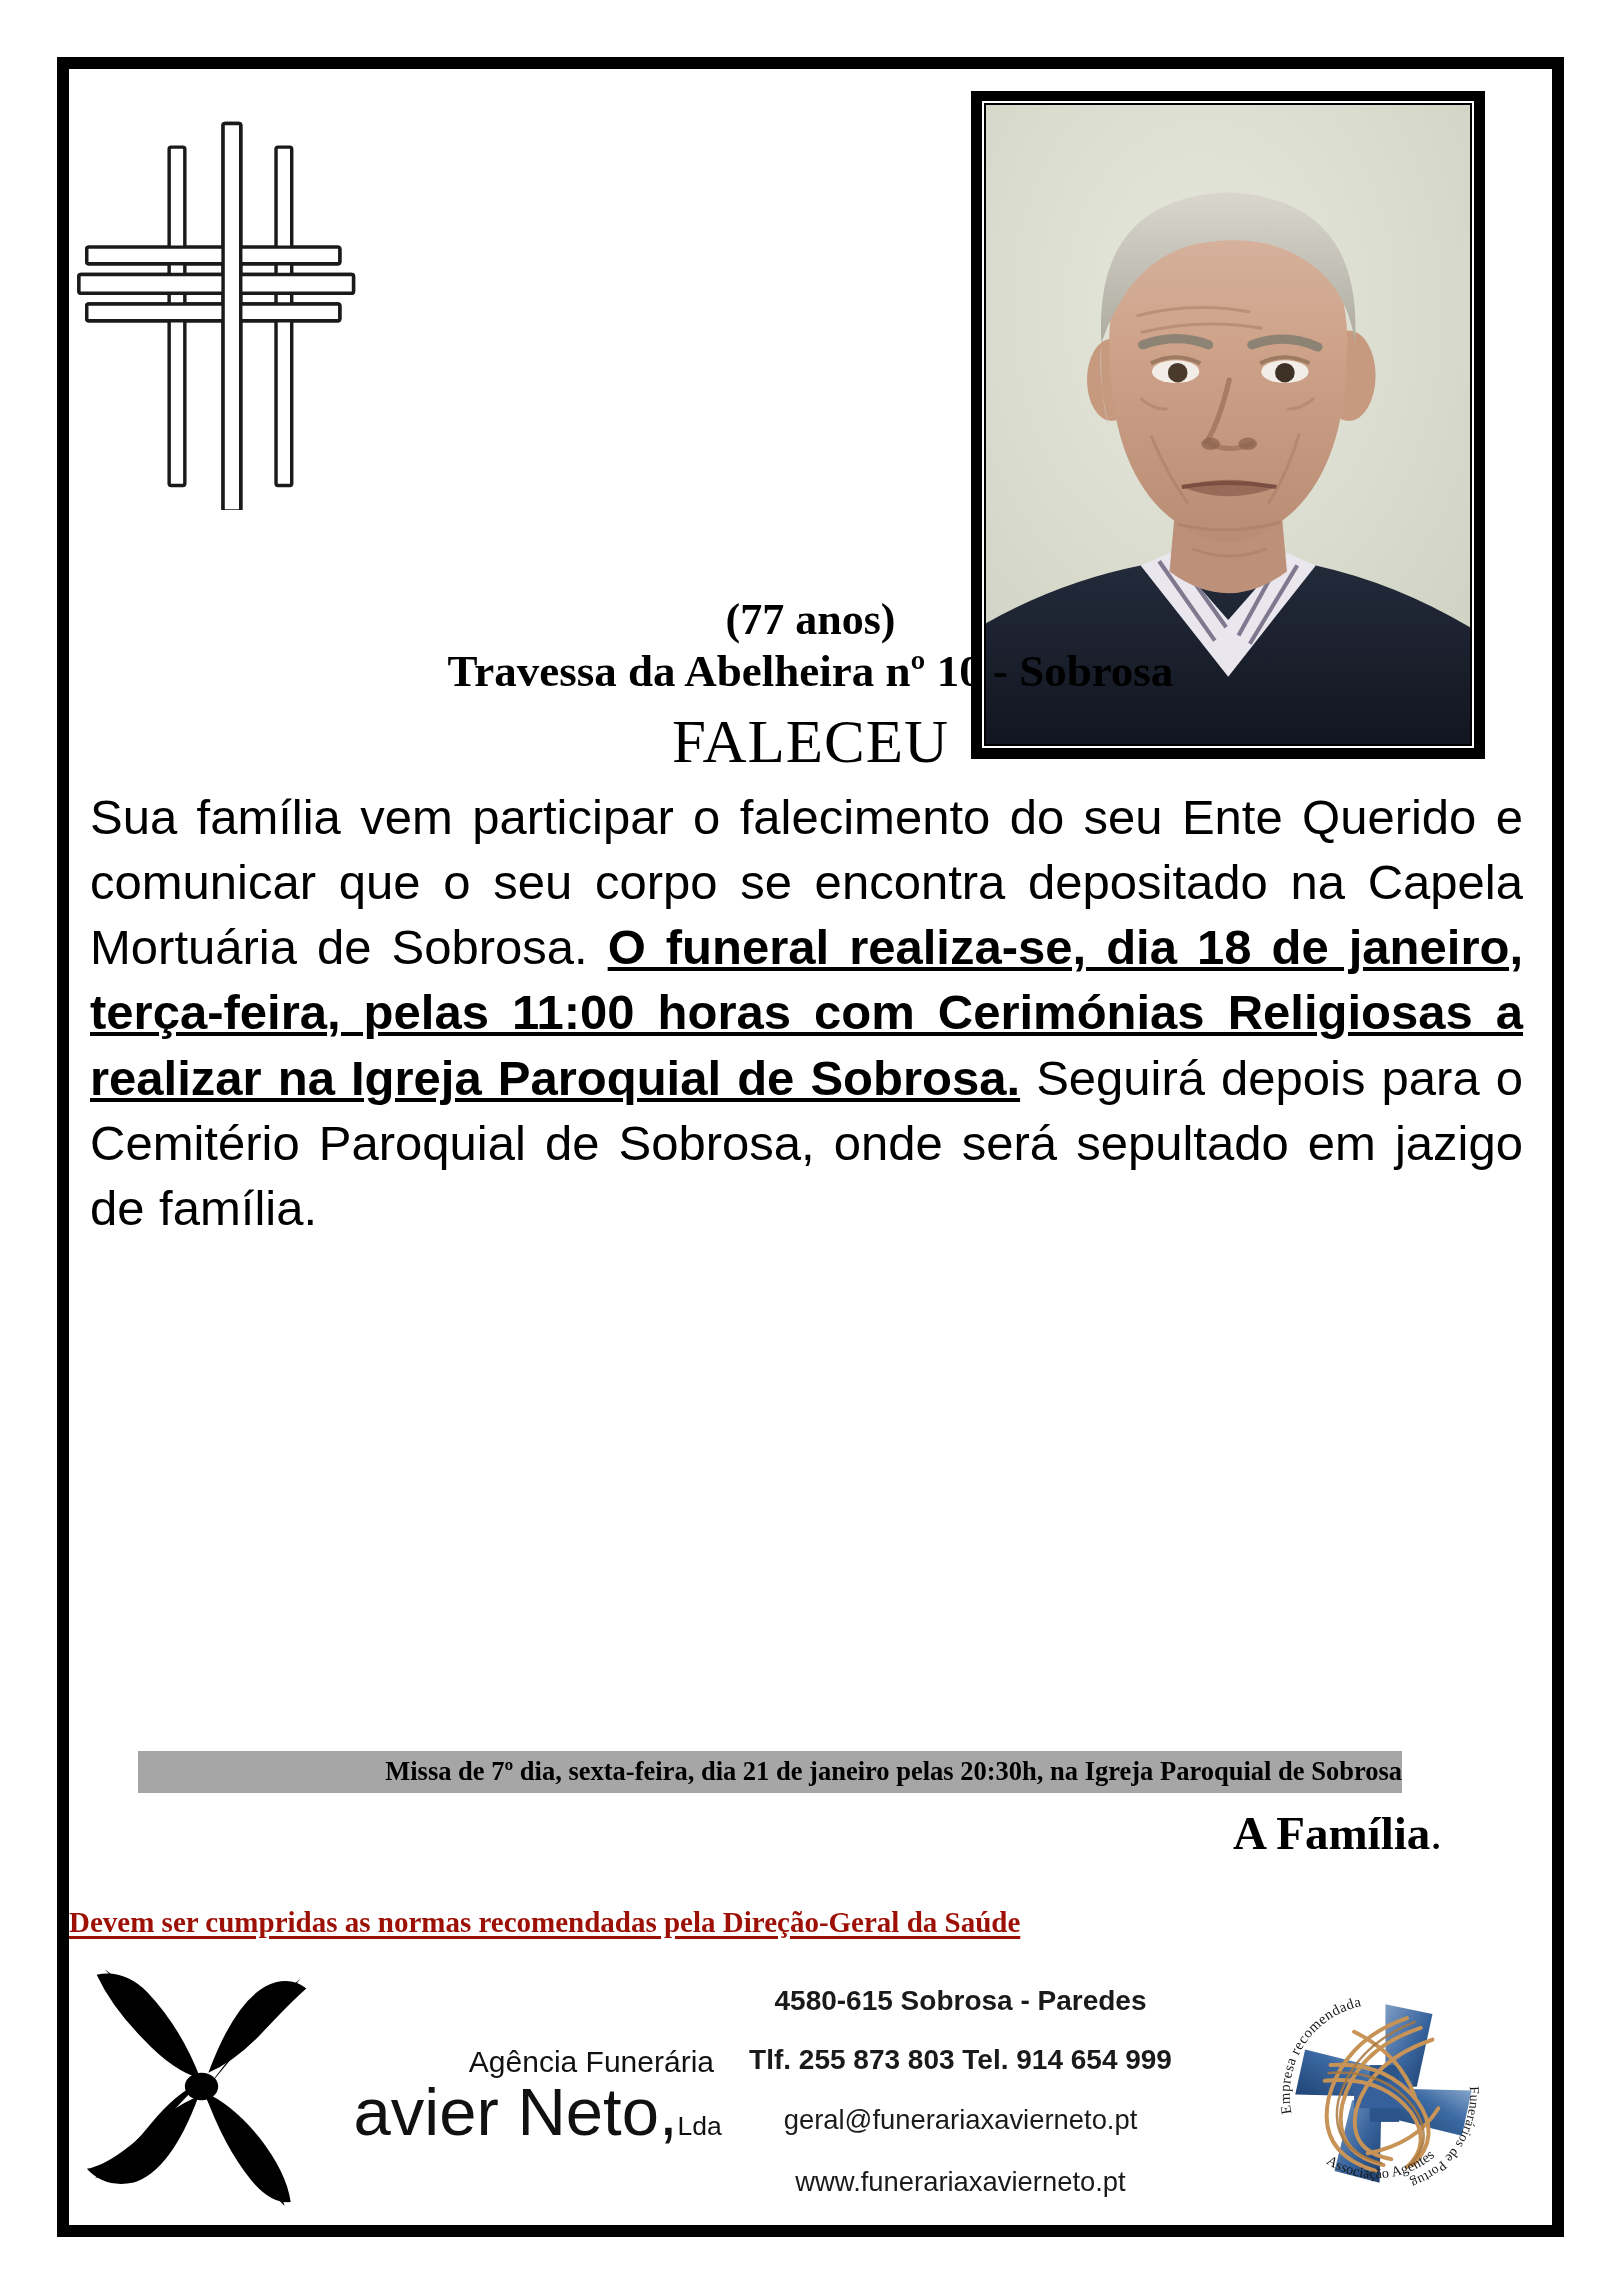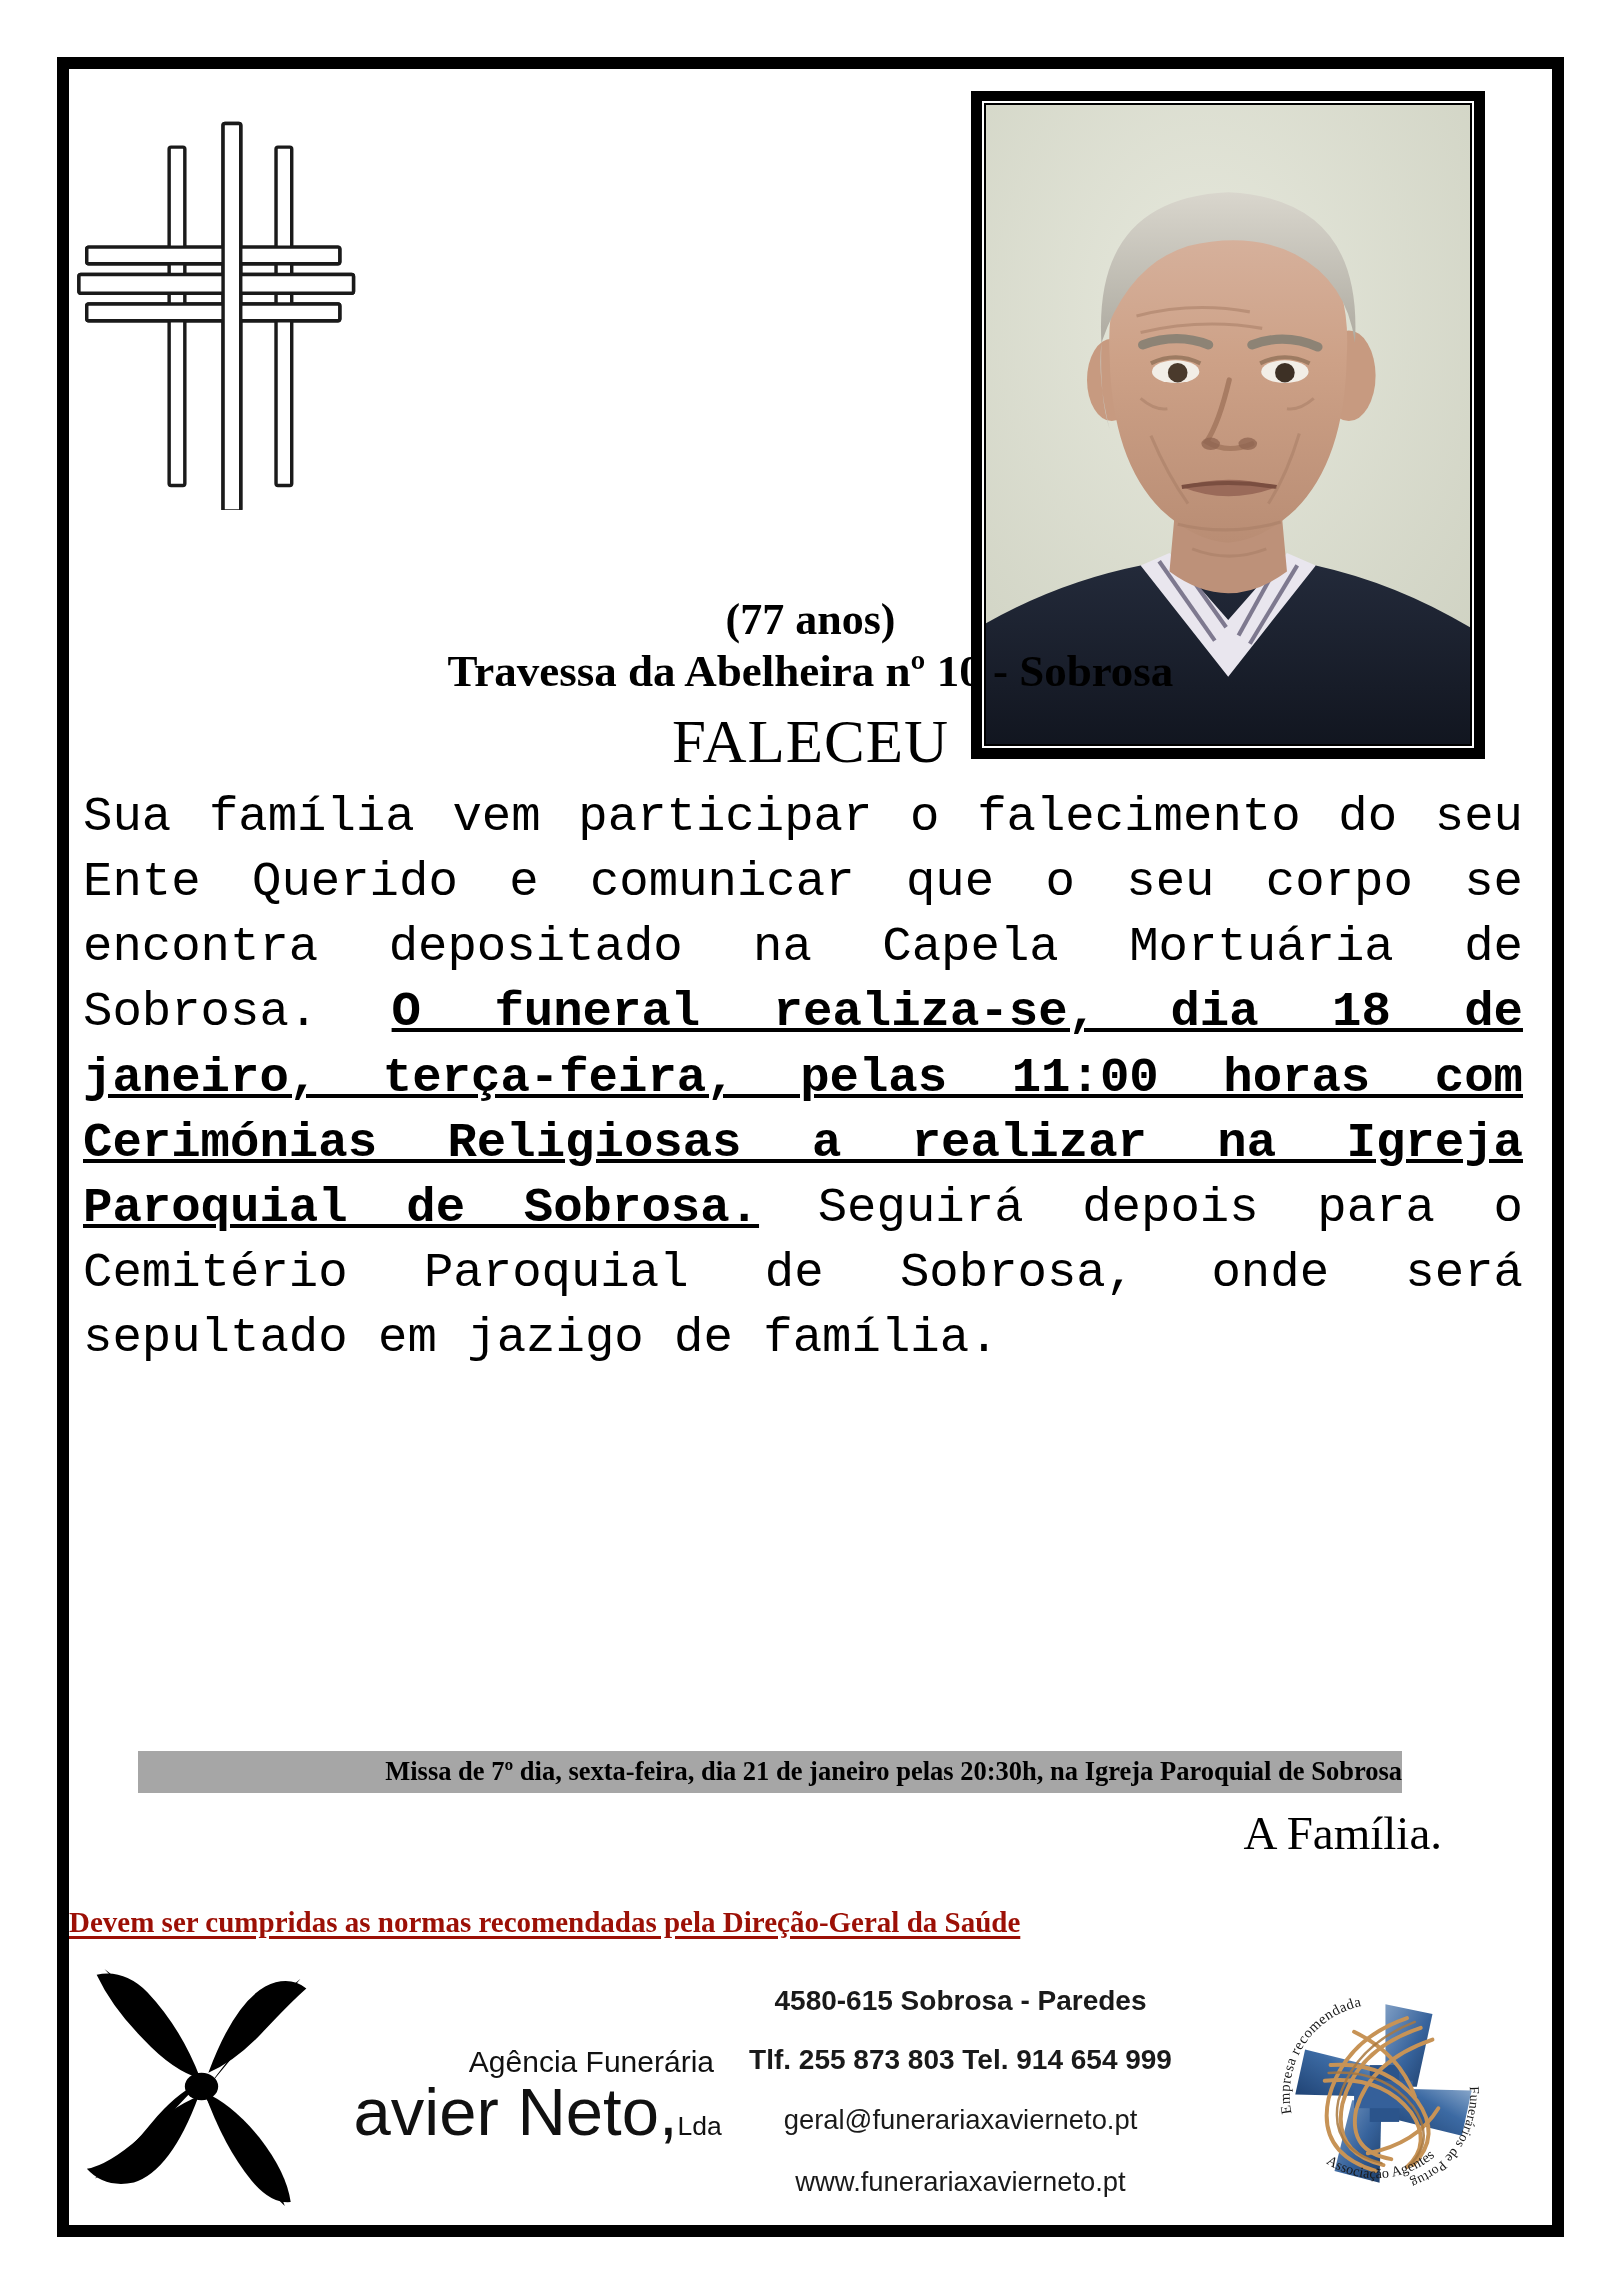--- a/index.html
+++ b/index.html
@@ -99,29 +99,29 @@
   #faleceu {
     left: 0; right: 0; top: 642px;
     text-align: center;
     font-size: 61px;
     font-weight: normal;
     line-height: 1;
     letter-spacing: 1px;
   }
 
   #body-text {
-    left: 14px;
+    left: 21px;
     right: 29px;
     top: 716px;
     text-align: justify;
     text-align-last: left;
     font-size: 49px;
     line-height: 1.33;
     word-spacing: 1px;
-    font-family: Liberation Mono, monospace;
+    font-family: Liberation Sans, sans-serif;
   }
   #body-text .hl {
     font-weight: bold;
     text-decoration: underline;
     text-underline-offset: 2.9px;
     text-decoration-thickness: 3.9px;
   }
 
   #missa {
     left: 69px;
@@ -137,21 +137,21 @@
   }
 
   #familia {
     left: 0;
     right: 110px;
     top: 1741px;
     text-align: right;
     font-size: 47px;
     line-height: 1;
   }
-  #familia .b { font-weight: normal; }
+  #familia .b { font-weight: bold; }
 
   #dgs {
     left: 0; right: 0; top: 1839px;
     text-align: left;
     color: #9c1006;
     font-size: 29px;
     font-weight: bold;
     text-decoration: underline;
     text-underline-offset: 3.9px;
     text-decoration-thickness: 2.9px;

